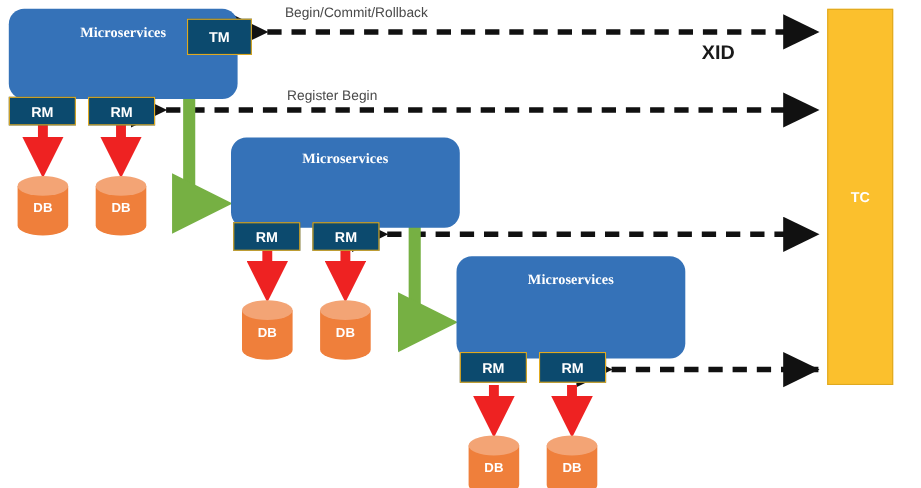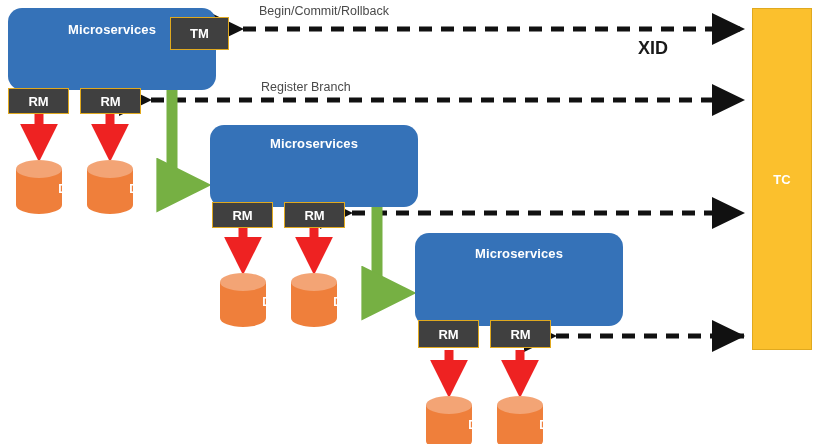--- a/index.html
+++ b/index.html
@@ -32,26 +32,27 @@
   }
   .service-title {
     position: absolute;
     width: 100%;
     text-align: center;
     color: #ffffff;
     font-weight: bold;
     font-size: 13px;
     letter-spacing: 0.1px;
     white-space: nowrap;
+    font-family: Liberation Serif, serif;
   }
 
   
   .chip {
     position: absolute;
-    background: #404040;
+    background: #0c4a6e;
     border: 1px solid #e0a91f;
     box-sizing: border-box;
     color: #ffffff;
     font-weight: bold;
     font-size: 13px;
     display: flex;
     align-items: center;
     justify-content: center;
     line-height: 1;
   }
@@ -96,21 +97,20 @@
   }
   .db-label {
     position: absolute;
     left: 0;
     top: 22px;
     width: 46px;
     text-align: center;
     color: #ffffff;
     font-weight: bold;
     font-size: 12px;
-    padding-left: 28px;
   }
 
   
   .flow-label {
     position: absolute;
     color: #4a4a4a;
     font-size: 12.5px;
     white-space: nowrap;
   }
   .flow-label.bold {
@@ -247,16 +247,16 @@
   </div>
 
   <div class="tc-bar" style="left:752px; top:8px; width:60px; height:342px;">
     <span>TC</span>
   </div>
 
   <div class="flow-label" style="left:259px; top:4px;">Begin/Commit/Rollback</div>
 
   <div class="flow-label bold" style="left:638px; top:38px;">XID</div>
 
-  <div class="flow-label" style="left:261px; top:80px;">Register Branch</div>
+  <div class="flow-label" style="left:261px; top:80px;">Register Begin</div>
 
 
 </div>
 
 </body></html>

